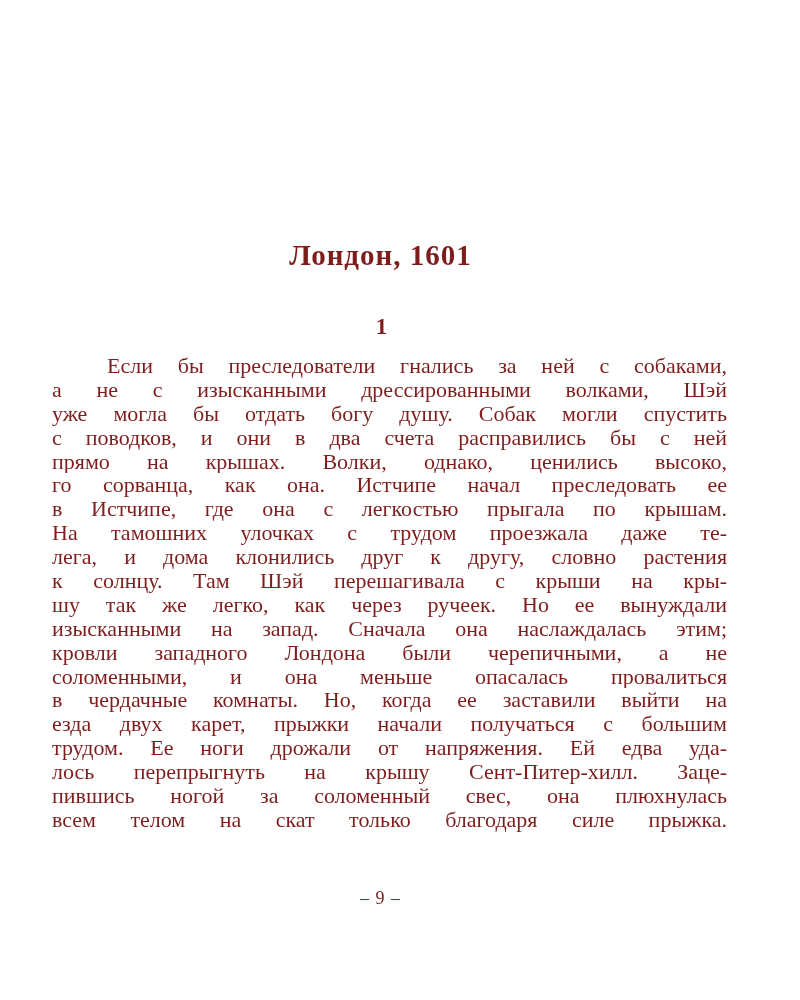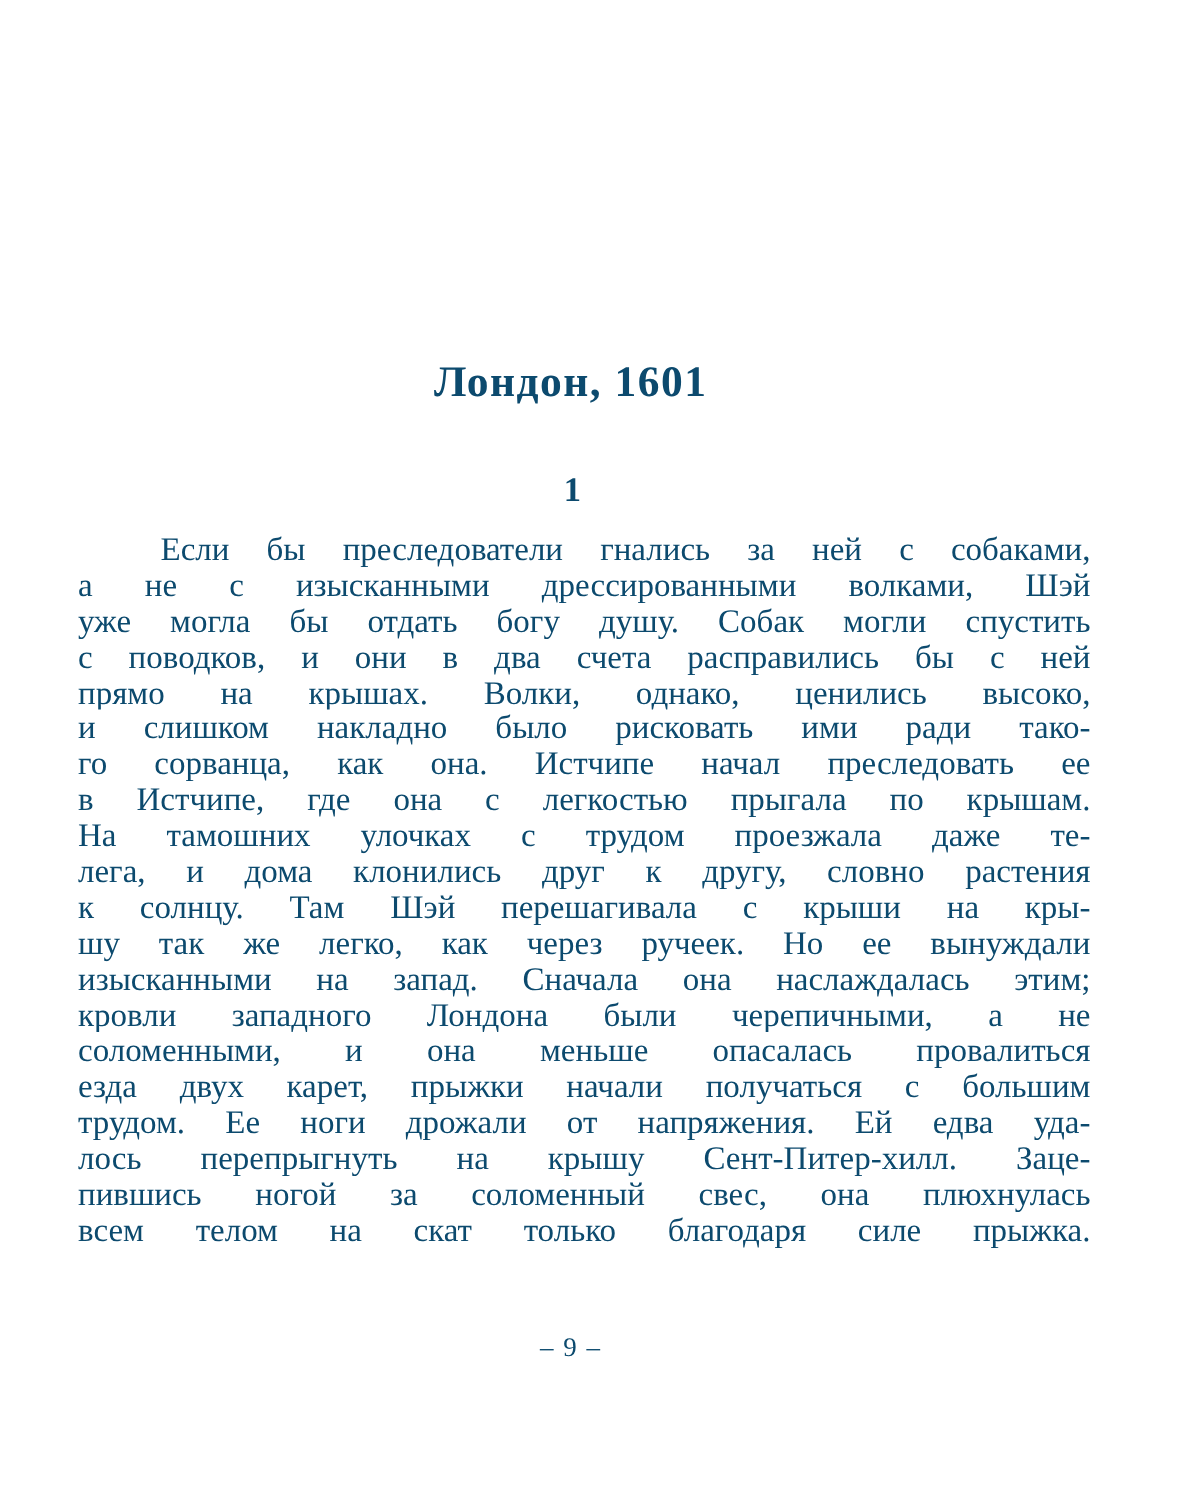--- a/index.html
+++ b/index.html
@@ -5,21 +5,21 @@
   html, body {
     margin: 0;
     padding: 0;
   }
   .page {
     position: relative;
     width: 800px;
     height: 1000px;
     background: #ffffff;
     font-family: "Liberation Serif", "DejaVu Serif", serif;
-    color: #0c4a6e;
+    color: #7f1d1d;
     overflow: hidden;
   }
   .chapter-title {
     position: absolute;
     top: 239px;
     left: 63px;
     width: 675px;
     text-align: center;
     font-size: 29px;
     font-weight: bold;
@@ -72,30 +72,30 @@
 
 <div class="page">
   <div class="chapter-title">Лондон, 1601</div>
   <div class="section-number">1</div>
   <div class="paragraph" id="paragraph">
       <div class="line first">Если бы преследователи гнались за ней с собаками,</div>
       <div class="line">а не с изысканными дрессированными волками, Шэй</div>
       <div class="line">уже могла бы отдать богу душу. Собак могли спустить</div>
       <div class="line">с поводков, и они в два счета расправились бы с ней</div>
       <div class="line">прямо на крышах. Волки, однако, ценились высоко,</div>
-      <div class="line">и слишком накладно было рисковать ими ради тако-</div>
       <div class="line">го сорванца, как она. Истчипе начал преследовать ее</div>
       <div class="line">в Истчипе, где она с легкостью прыгала по крышам.</div>
       <div class="line">На тамошних улочках с трудом проезжала даже те-</div>
       <div class="line">лега, и дома клонились друг к другу, словно растения</div>
       <div class="line">к солнцу. Там Шэй перешагивала с крыши на кры-</div>
       <div class="line">шу так же легко, как через ручеек. Но ее вынуждали</div>
       <div class="line">изысканными на запад. Сначала она наслаждалась этим;</div>
       <div class="line">кровли западного Лондона были черепичными, а не</div>
       <div class="line">соломенными, и она меньше опасалась провалиться</div>
+      <div class="line">в чердачные комнаты. Но, когда ее заставили выйти на</div>
       <div class="line">езда двух карет, прыжки начали получаться с большим</div>
       <div class="line">трудом. Ее ноги дрожали от напряжения. Ей едва уда-</div>
       <div class="line">лось перепрыгнуть на крышу Сент-Питер-хилл. Заце-</div>
       <div class="line">пившись ногой за соломенный свес, она плюхнулась</div>
       <div class="line">всем телом на скат только благодаря силе прыжка.</div>
     </div>
   <div class="page-number">– 9 –</div>
 </div>
 
 </body></html>

